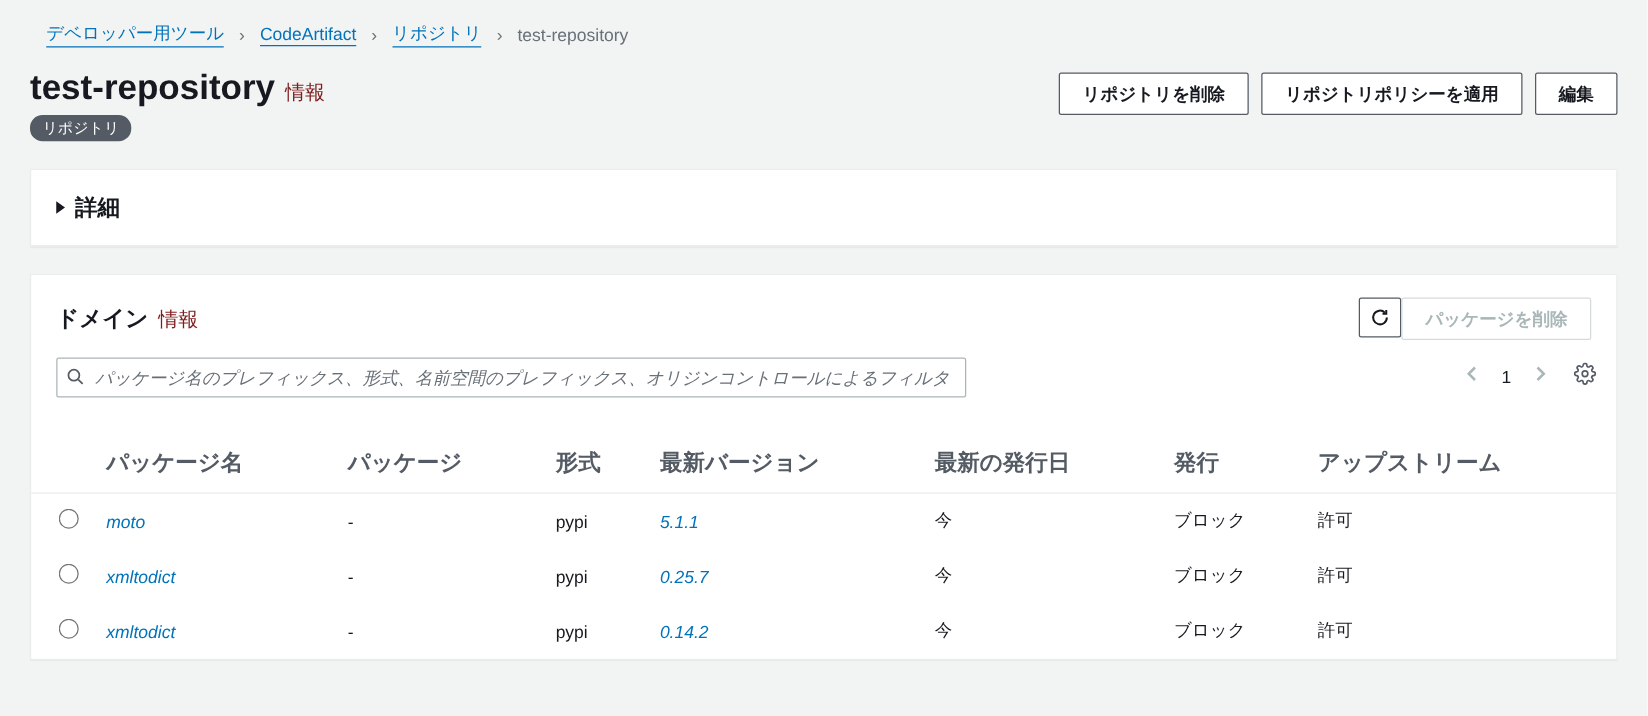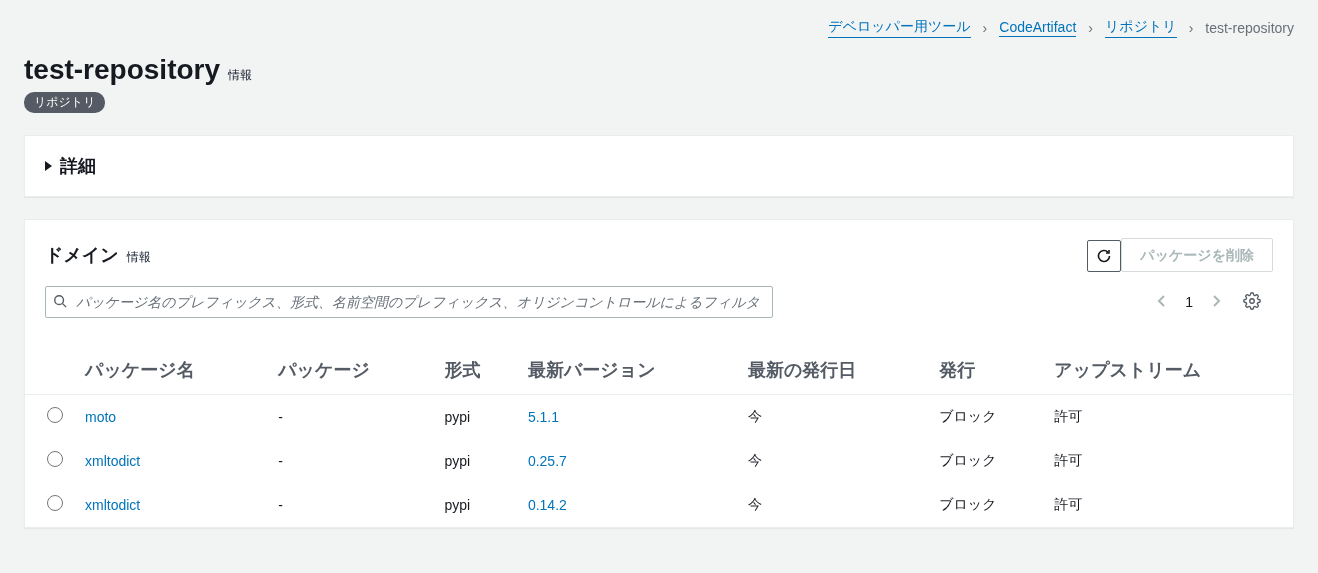--- a/index.html
+++ b/index.html
@@ -11,37 +11,36 @@
   }
   a { color: #0073bb; text-decoration: none; cursor: pointer; }
 
   
   .breadcrumb {
     padding: 18px 24px 6px 37px;
     display: flex;
     align-items: center;
     gap: 12px;
     font-size: 14px;
-    justify-content: flex-end;
   }
   .breadcrumb a { color: #0073bb; border-bottom: 1px solid #0073bb; padding-bottom:1px;}
   .breadcrumb .sep { color: #687078; }
   .breadcrumb .current { color: #687078; }
 
   
   .page-header {
     display: flex;
     justify-content: space-between;
     align-items: flex-start;
     padding: 10px 24px 0 24px;
   }
   .page-title-wrap { display: flex; flex-direction: column; align-items:flex-start; gap:6px;}
   .title-line { display:flex; align-items:baseline; gap:8px;}
   .page-title { font-size: 28px; font-weight: 700; color:#16191f;}
-  .info-link { font-size: 12px; color:#0f172a; font-weight:400;}
+  .info-link { font-size: 16px; color:#7f1d1d; font-weight:400;}
   .badge {
     background: #545b64; color: #fff; font-size: 12px; border-radius: 10px;
     padding: 2px 10px; display:inline-block;
   }
   .header-actions { display:flex; gap:10px; padding-top:4px;}
   .btn {
     background:#fff; border:1px solid #545b64; color:#16191f;
     padding: 6px 18px; font-size:14px; font-weight:700; cursor:pointer;
     border-radius:2px; line-height:20px;
   }
@@ -58,28 +57,28 @@
   .details-sub { font-size:12px; color:#545b64; margin-left:22px; margin-top:4px;}
   .caret { display:inline-block; width:0; height:0; border-top:5px solid transparent; border-bottom:5px solid transparent; border-left:7px solid #16191f;}
 
   
   .packages-panel { padding: 18px 0 0 0; }
   .packages-head {
     display:flex; justify-content:space-between; align-items:center;
     padding: 0 20px 14px 20px;
   }
   .packages-title { font-size:18px; font-weight:700; display:flex; align-items:baseline; gap:8px;}
-  .packages-actions { display:flex; align-items:flex-end;}
+  .packages-actions { display:flex; align-items:flex-start;}
   .icon-btn {
     border:1px solid #545b64; background:#fff; width:34px; height:32px;
     display:flex; align-items:center; justify-content:center; cursor:pointer; border-radius:2px;
   }
 
   
-  .filter-row { display:flex; align-items:center; padding: 0 28px 10px 20px; gap:20px;}
+  .filter-row { display:flex; align-items:flex-start; padding: 0 12px 10px 20px; gap:20px;}
   .search-wrap { position:relative; flex: 0 0 auto; width: 728px; max-width:100%;}
   .search-input {
     width:100%; border:1px solid #aab7b8; padding:6px 10px 6px 30px;
     font-size:14px; height:32px; border-radius:2px;
   }
   .search-input::placeholder { color:#687078; font-style: italic;}
   .search-icon { position:absolute; left:8px; top:8px; color:#545b64;}
   .pager { margin-left:auto; display:flex; align-items:center; gap:14px; color:#687078;}
   .pager .num { color:#16191f; font-weight:400;}
   .pager-btn { background:none; border:none; color:#aab7b8; cursor:default; padding:4px;}
@@ -90,21 +89,21 @@
   thead th {
     text-align:left; font-size:18px; font-weight:700; color:#545b64;
     padding: 30px 10px 12px 10px; border-bottom:1px solid #eaeded;
   }
   tbody td { padding: 12px 10px; font-size:14px; color:#16191f; vertical-align:middle;}
   tbody tr { border-bottom: 1px solid transparent; }
   .radio-cell { width:50px; text-align:center;}
   .radio-cell input { width:16px; height:16px;}
   th.radio-cell { padding-left:20px;}
   td.radio-cell { padding-left:20px;}
-  .link-cell a { color:#0073bb; }
+  .link-cell a { color:#0073bb;font-style:italic; }
 </style>
 </head>
 <body>
 
 <nav class="breadcrumb">
   <a>デベロッパー用ツール</a>
   <span class="sep">›</span>
   <a>CodeArtifact</a>
   <span class="sep">›</span>
   <a>リポジトリ</a>
@@ -112,20 +111,25 @@
   <span class="current">test-repository</span>
 </nav>
 
 <div class="page-header">
   <div class="page-title-wrap">
     <div class="title-line">
       <h1 class="page-title">test-repository</h1>
       <a class="info-link">情報</a>
     </div>
     <span class="badge">リポジトリ</span>
+  </div>
+  <div class="header-actions">
+    <button class="btn">リポジトリを削除</button>
+    <button class="btn">リポジトリポリシーを適用</button>
+    <button class="btn">編集</button>
   </div>
 </div>
 
 <section class="panel details-panel">
   <div class="details-header">
     <span class="caret"></span>
     <span>詳細</span>
   </div>
 </section>
 

